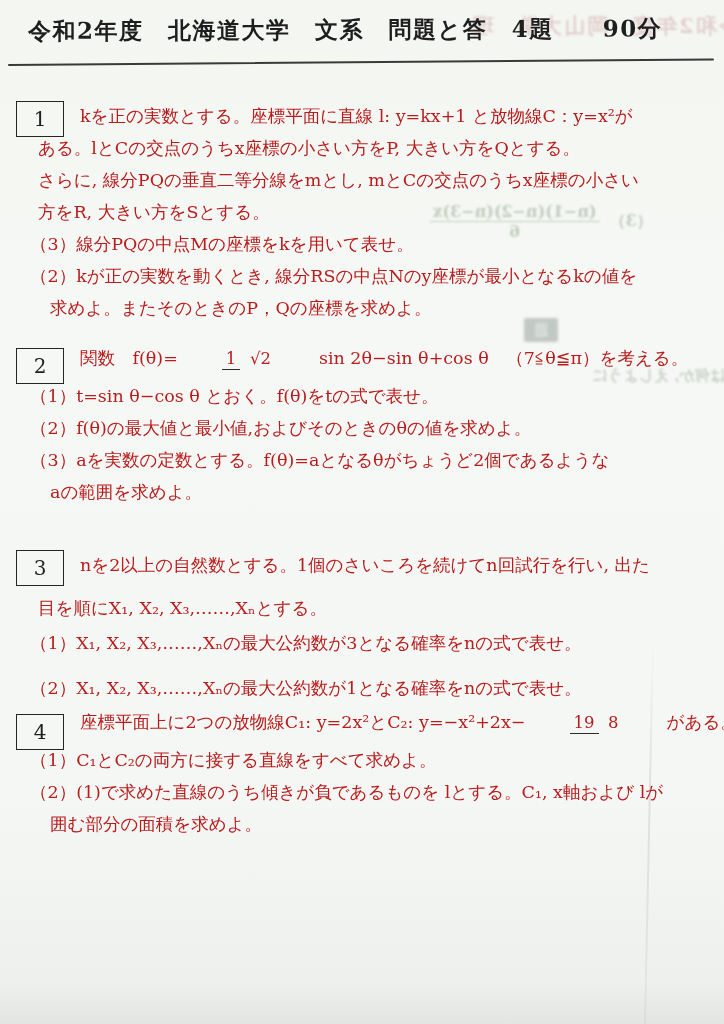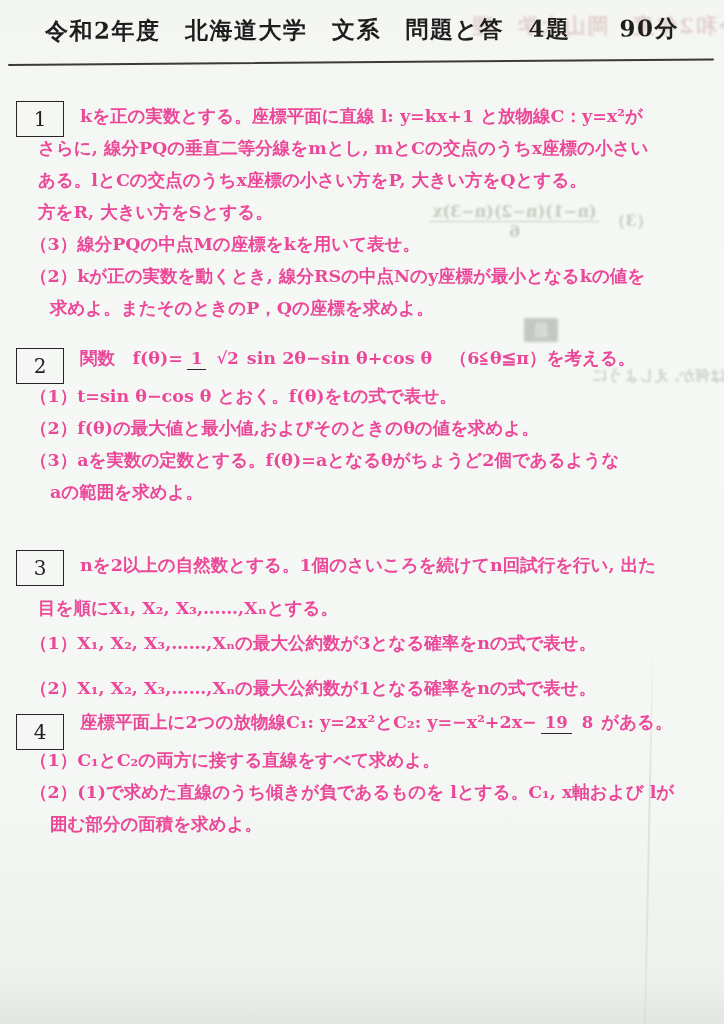--- a/index.html
+++ b/index.html
@@ -5,43 +5,43 @@
   html,body{margin:0;padding:0;}
   body{
     width:724px;height:1024px;overflow:hidden;position:relative;
     background:
       linear-gradient(180deg, #f4f6f2 0%, #f6f8f5 30%, #f5f7f4 78%, #eef0ed 96%, #e2e5e1 100%);
     font-family:"DejaVu Serif","Liberation Serif",serif;
     color:#2b2b2b;
   }
   .paper{position:absolute;inset:0;}
   
-  .hdr{position:absolute;top:16px;left:28px;width:668px;text-align:center;}
+  .hdr{position:absolute;top:16px;left:28px;width:668px;}
   .hdr-title{
     font-size:23px;font-weight:bold;letter-spacing:1.5px;color:#1e1e1e;
     white-space:nowrap;transform:rotate(-0.25deg);transform-origin:left top;
   }
   .rule{
     position:absolute;top:64px;left:8px;width:706px;height:2px;background:#3a3a3a;
     transform:rotate(-0.45deg);transform-origin:left center;border-radius:1px;
   }
   
   .prob{position:absolute;left:16px;width:700px;}
   .numbox{
     position:absolute;left:0;top:0;width:46px;height:34px;
     border:1.7px solid #252525;background:transparent;
     display:flex;align-items:center;justify-content:center;
     font-size:20px;color:#1f1f1f;
   }
-  .ln{margin:0 0 11px 0;font-size:17.5px;line-height:1.2;color:#ec4899;white-space:nowrap;font-weight:bold;}
+  .ln{margin:0 0 11px 0;font-size:17.5px;line-height:1.2;color:#b91c1c;white-space:nowrap;}
   .first{margin-left:64px;padding-top:5px;}
   .bodyln{margin-left:22px;}
   .itemln{margin-left:14px;}
   .contln{margin-left:34px;}
-  .frow{display:flex;align-items:center;padding-top:0;margin-bottom:13px;}
+  .frow{display:flex;align-items:center;padding-top:0;margin-bottom:13px;gap:40px;}
   .frow > span{display:inline-block;}
   .frac{display:inline-flex;flex-direction:column;align-items:center;margin:4px 4px;}
   .frac .num{border-bottom:1.6px solid #2b2b2b;padding:0 4px 1px;font-size:16.5px;line-height:1.15;}
   .frac .den{padding:1px 4px 0;font-size:16.5px;line-height:1.15;}
   
   .ghost{
     position:absolute;transform:scaleX(-1);filter:blur(1.1px);
     white-space:nowrap;pointer-events:none;font-weight:bold;
   }
   .ghost-pink{color:#cfa9a9;opacity:.5;font-size:21px;letter-spacing:2px;}
@@ -81,39 +81,39 @@
   <header class="hdr">
     <div class="hdr-title">令和2年度　北海道大学　文系　問題と答　4題　　90分</div>
   </header>
   <div class="rule"></div>
 
   <section class="prob" style="top:101px">
     <div class="numbox">
       <span>1</span>
     </div>
     <p class="ln first">kを正の実数とする。座標平面に直線 l:  y=kx+1 と放物線C：y=x²が</p>
+    <p class="ln bodyln">ある。lとCの交点のうちx座標の小さい方をP, 大きい方をQとする。</p>
     <p class="ln bodyln">さらに, 線分PQの垂直二等分線をmとし, mとCの交点のうちx座標の小さい</p>
-    <p class="ln bodyln">ある。lとCの交点のうちx座標の小さい方をP, 大きい方をQとする。</p>
     <p class="ln bodyln">方をR, 大きい方をSとする。</p>
     <p class="ln itemln">（3）線分PQの中点Mの座標をkを用いて表せ。</p>
     <p class="ln itemln">（2）kが正の実数を動くとき, 線分RSの中点Nのy座標が最小となるkの値を</p>
     <p class="ln contln">求めよ。またそのときのP，Qの座標を求めよ。</p>
   </section>
 
   <section class="prob" style="top:344px">
     <div class="numbox" style="top:4px">
       <span>2</span>
     </div>
     <div class="ln first frow">
       <span>関数　f(θ)=</span>
       <span class="frac">
         <span class="num">1</span>
         <span class="den">√2</span>
       </span>
-      <span>sin 2θ−sin θ+cos θ　（6≦θ≦π）を考える。</span>
+      <span>sin 2θ−sin θ+cos θ　（7≦θ≦π）を考える。</span>
     </div>
     <p class="ln itemln" style="margin-top:8px">（1）t=sin θ−cos θ とおく。f(θ)をtの式で表せ。</p>
     <p class="ln itemln">（2）f(θ)の最大値と最小値,およびそのときのθの値を求めよ。</p>
     <p class="ln itemln">（3）aを実数の定数とする。f(θ)=aとなるθがちょうど2個であるような</p>
     <p class="ln contln">aの範囲を求めよ。</p>
   </section>
 
   <section class="prob" style="top:550px">
     <div class="numbox">
       <span>3</span>

